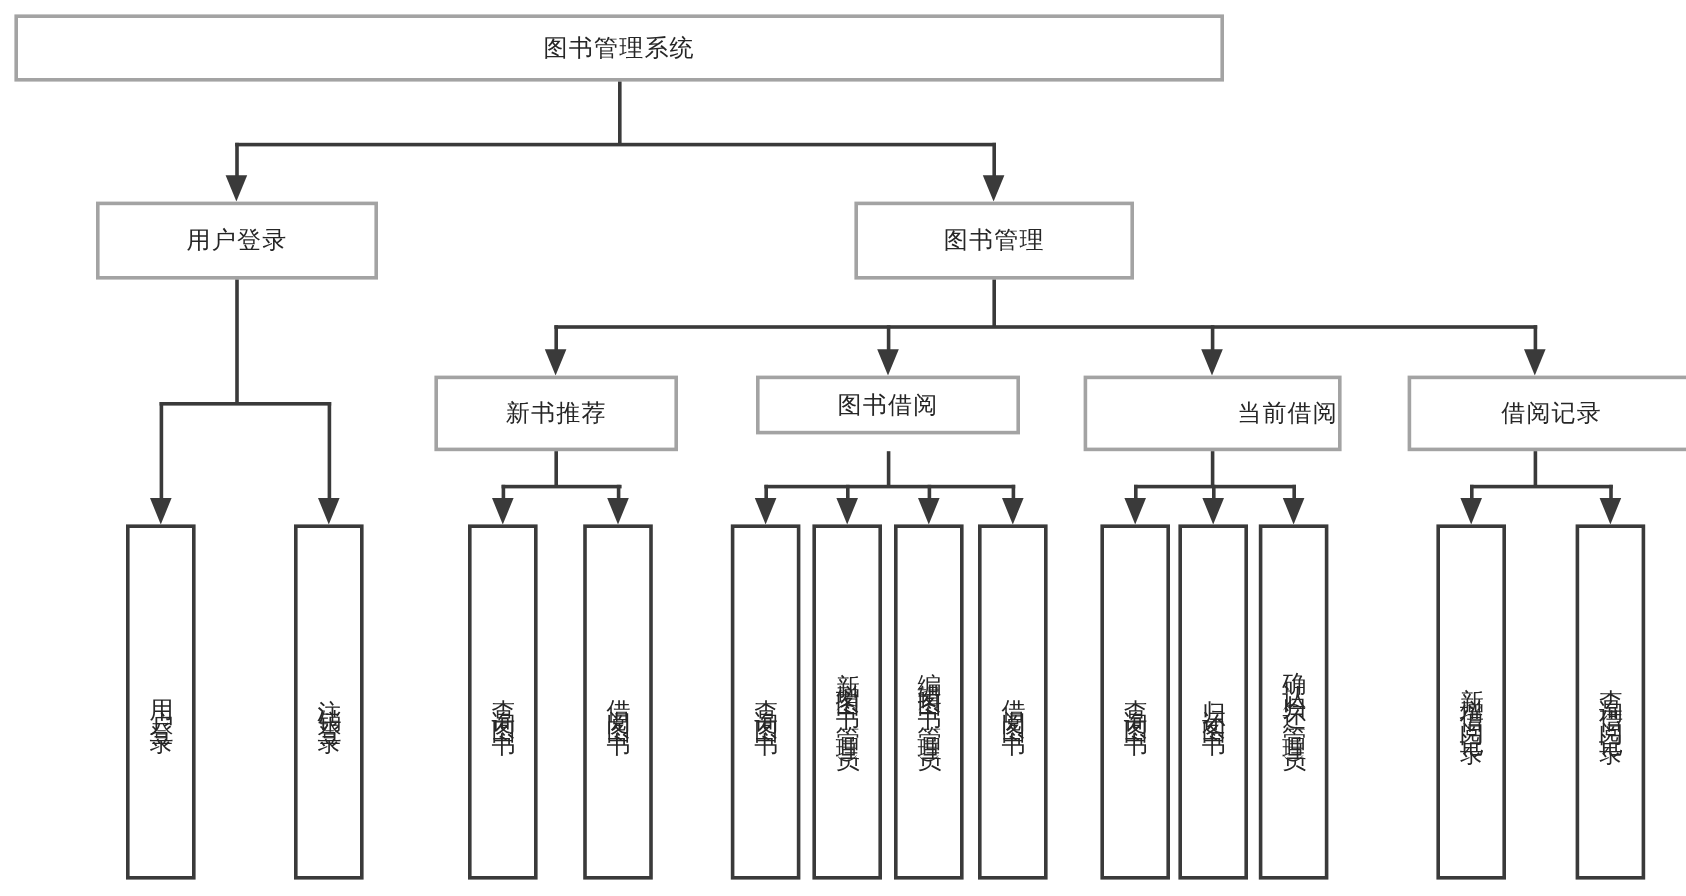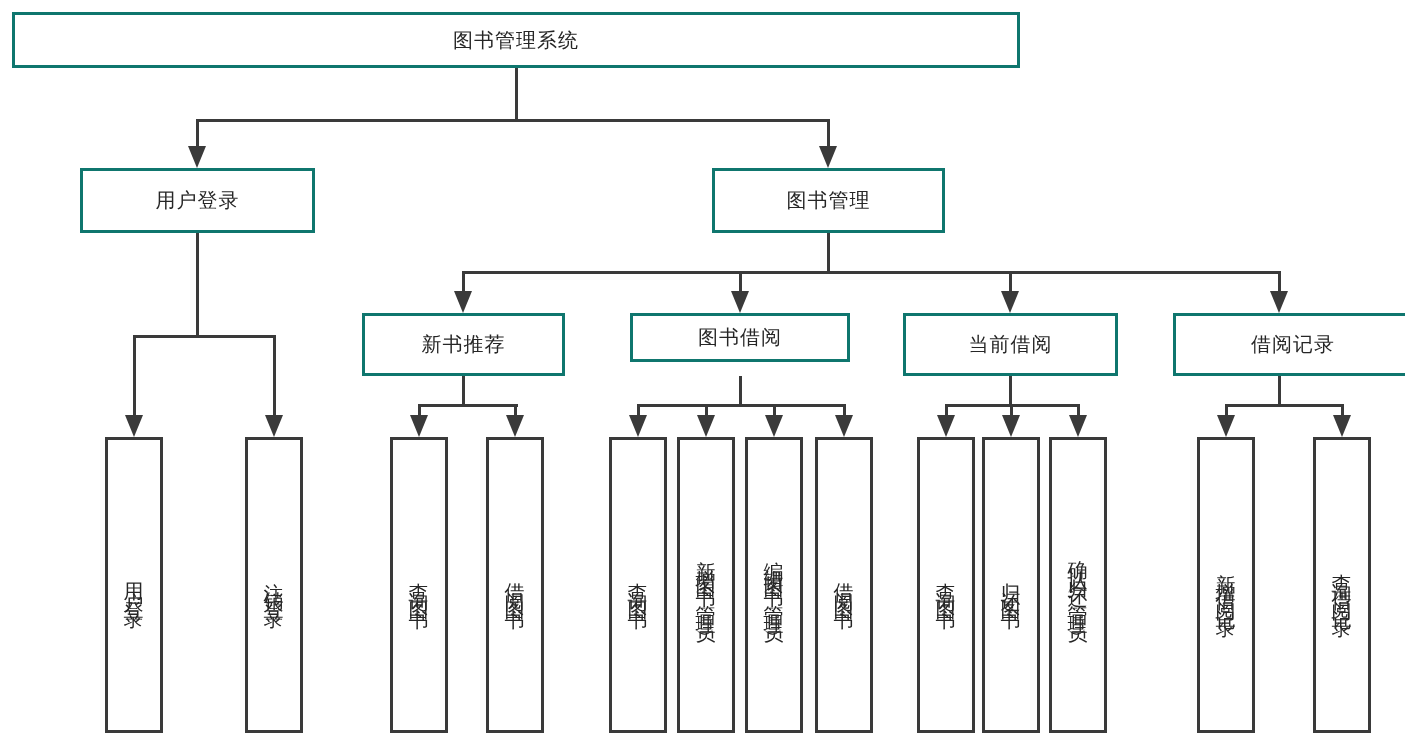--- a/index.html
+++ b/index.html
@@ -7,21 +7,21 @@
     position:relative;
     width:1405px;height:747px;
     background:#fff;
     font-family:"Liberation Sans","DejaVu Sans",sans-serif;
     color:#262626;
     overflow:hidden;
   }
   .node{
     position:absolute;
     box-sizing:border-box;
-    border:3px solid #0f766e;
+    border:3px solid #a3a3a3;
     background:#fff;
     display:flex;align-items:center;justify-content:center;
     font-size:20px;
     letter-spacing:1px;
     color:#262626;
   }
   .vnode{
     position:absolute;
     box-sizing:border-box;
     border:3px solid #3a3a3a;
@@ -94,21 +94,21 @@
   <div class="ar" style="left:1001px;top:291px;"></div>
   <div class="vl" style="left:1278px;top:271px;height:22px;"></div>
   <div class="ar" style="left:1270px;top:291px;"></div>
 
   <div class="node" style="left:362px;top:313px;width:203px;height:63px;">
     <span>新书推荐</span>
   </div>
   <div class="node" style="left:630px;top:313px;width:220px;height:49px;">
     <span>图书借阅</span>
   </div>
-  <div class="node" style="left:903px;top:313px;width:215px;height:63px;">
+  <div class="node" style="left:903px;top:313px;width:215px;height:63px;justify-content:flex-end;">
     <span>当前借阅</span>
   </div>
   <div class="node" style="left:1173px;top:313px;width:240px;height:63px;">
     <span>借阅记录</span>
   </div>
 
   <div class="vl" style="left:462px;top:376px;height:30px;"></div>
   <div class="hl" style="left:418px;top:404px;width:100px;"></div>
   <div class="vl" style="left:418px;top:404px;height:13px;"></div>
   <div class="ar" style="left:410px;top:415px;"></div>

